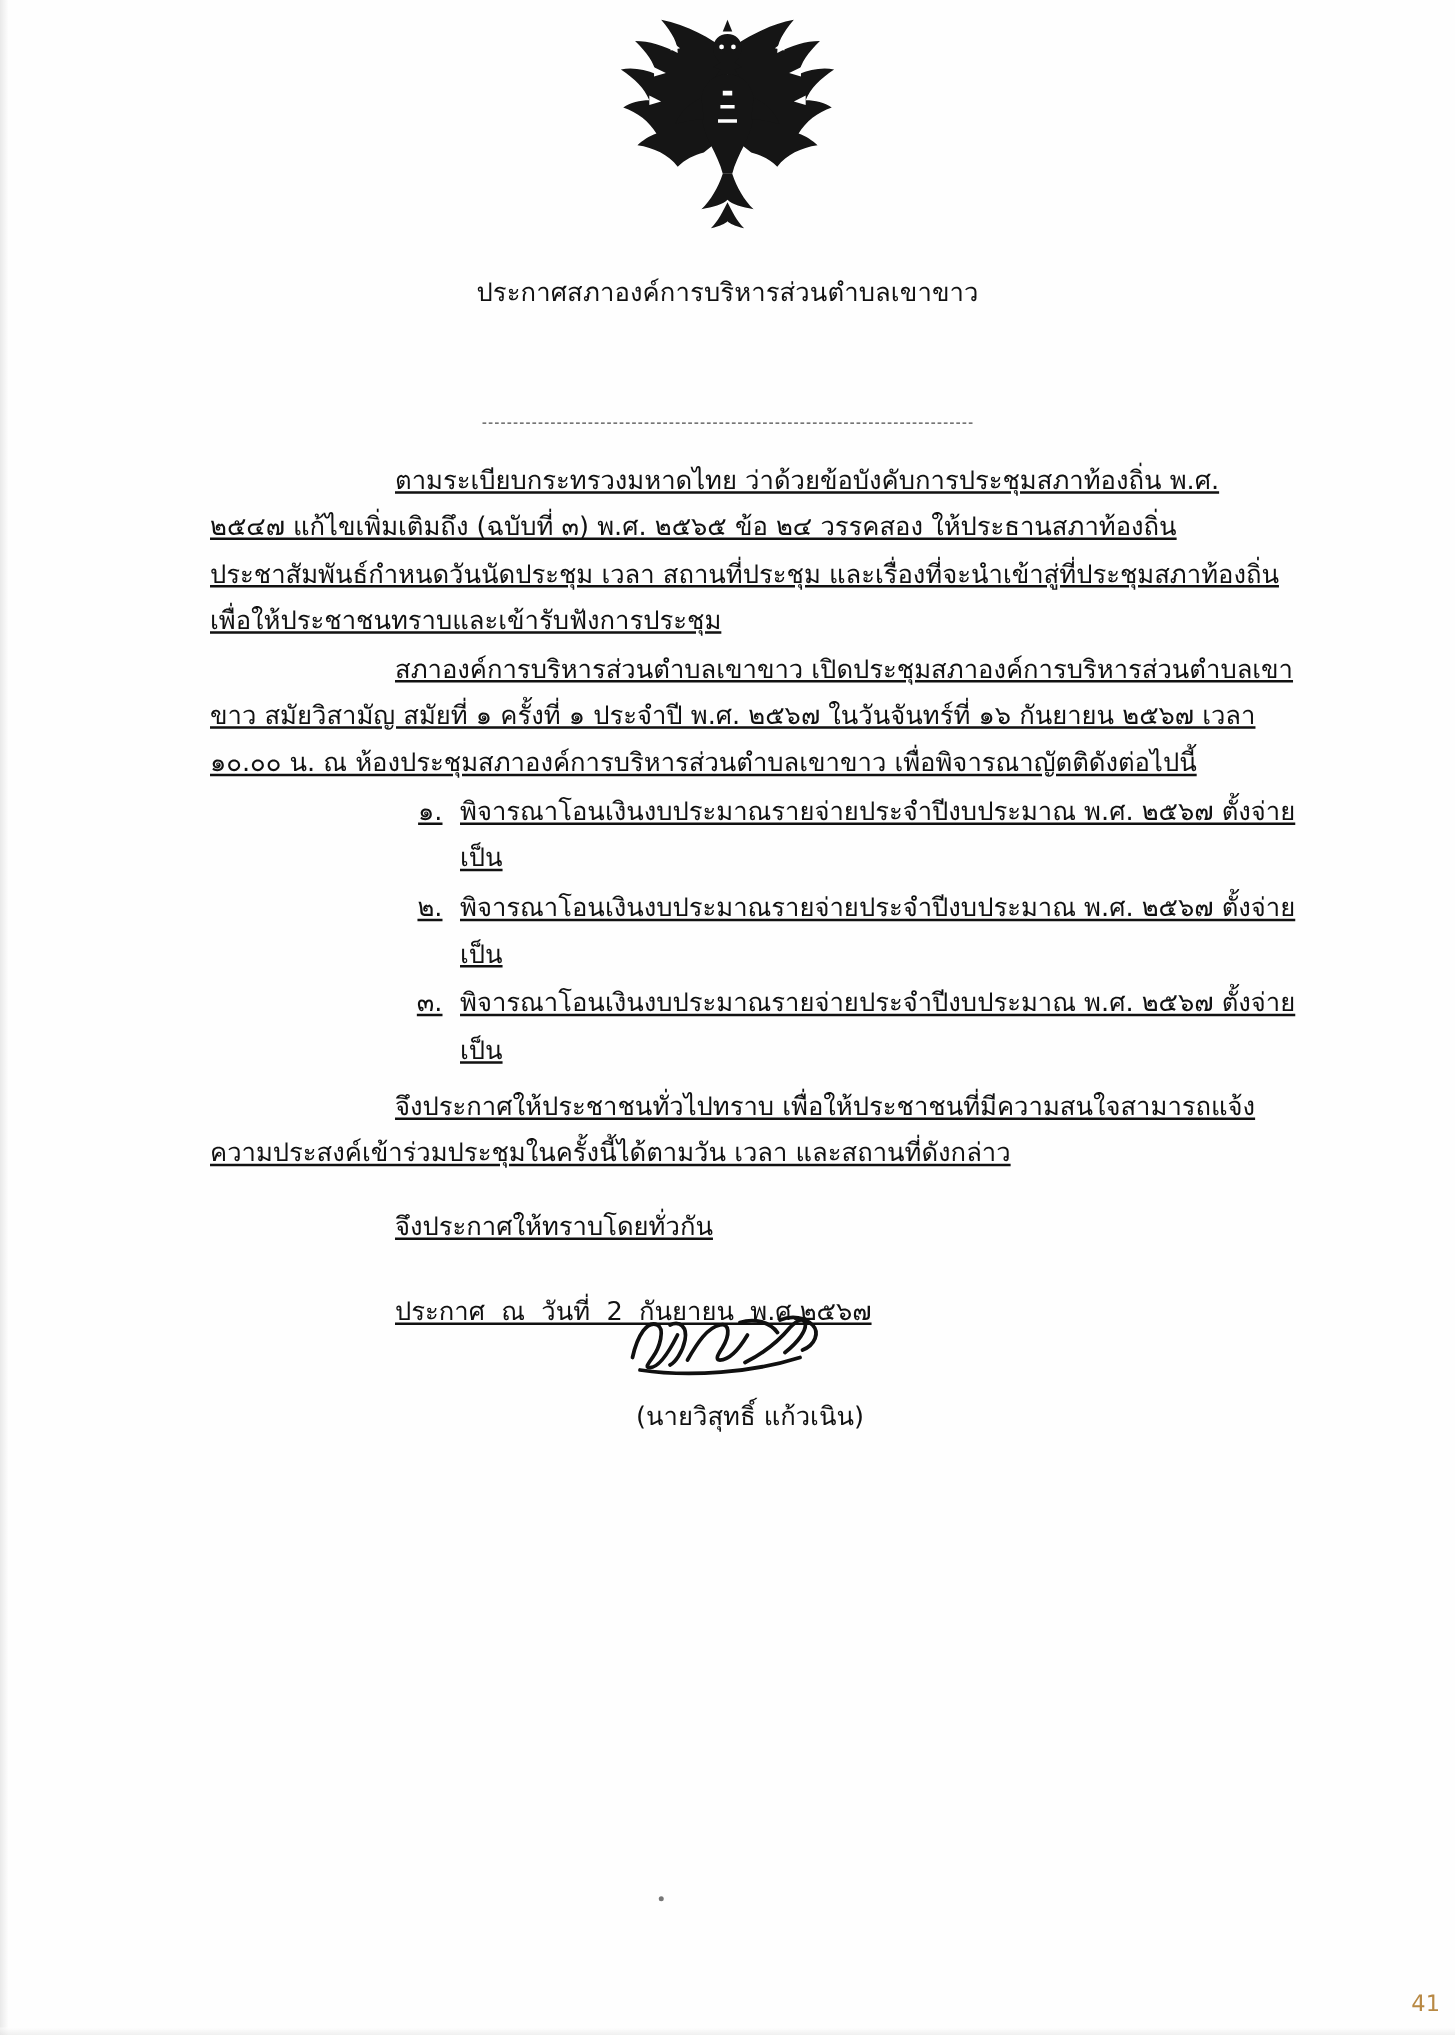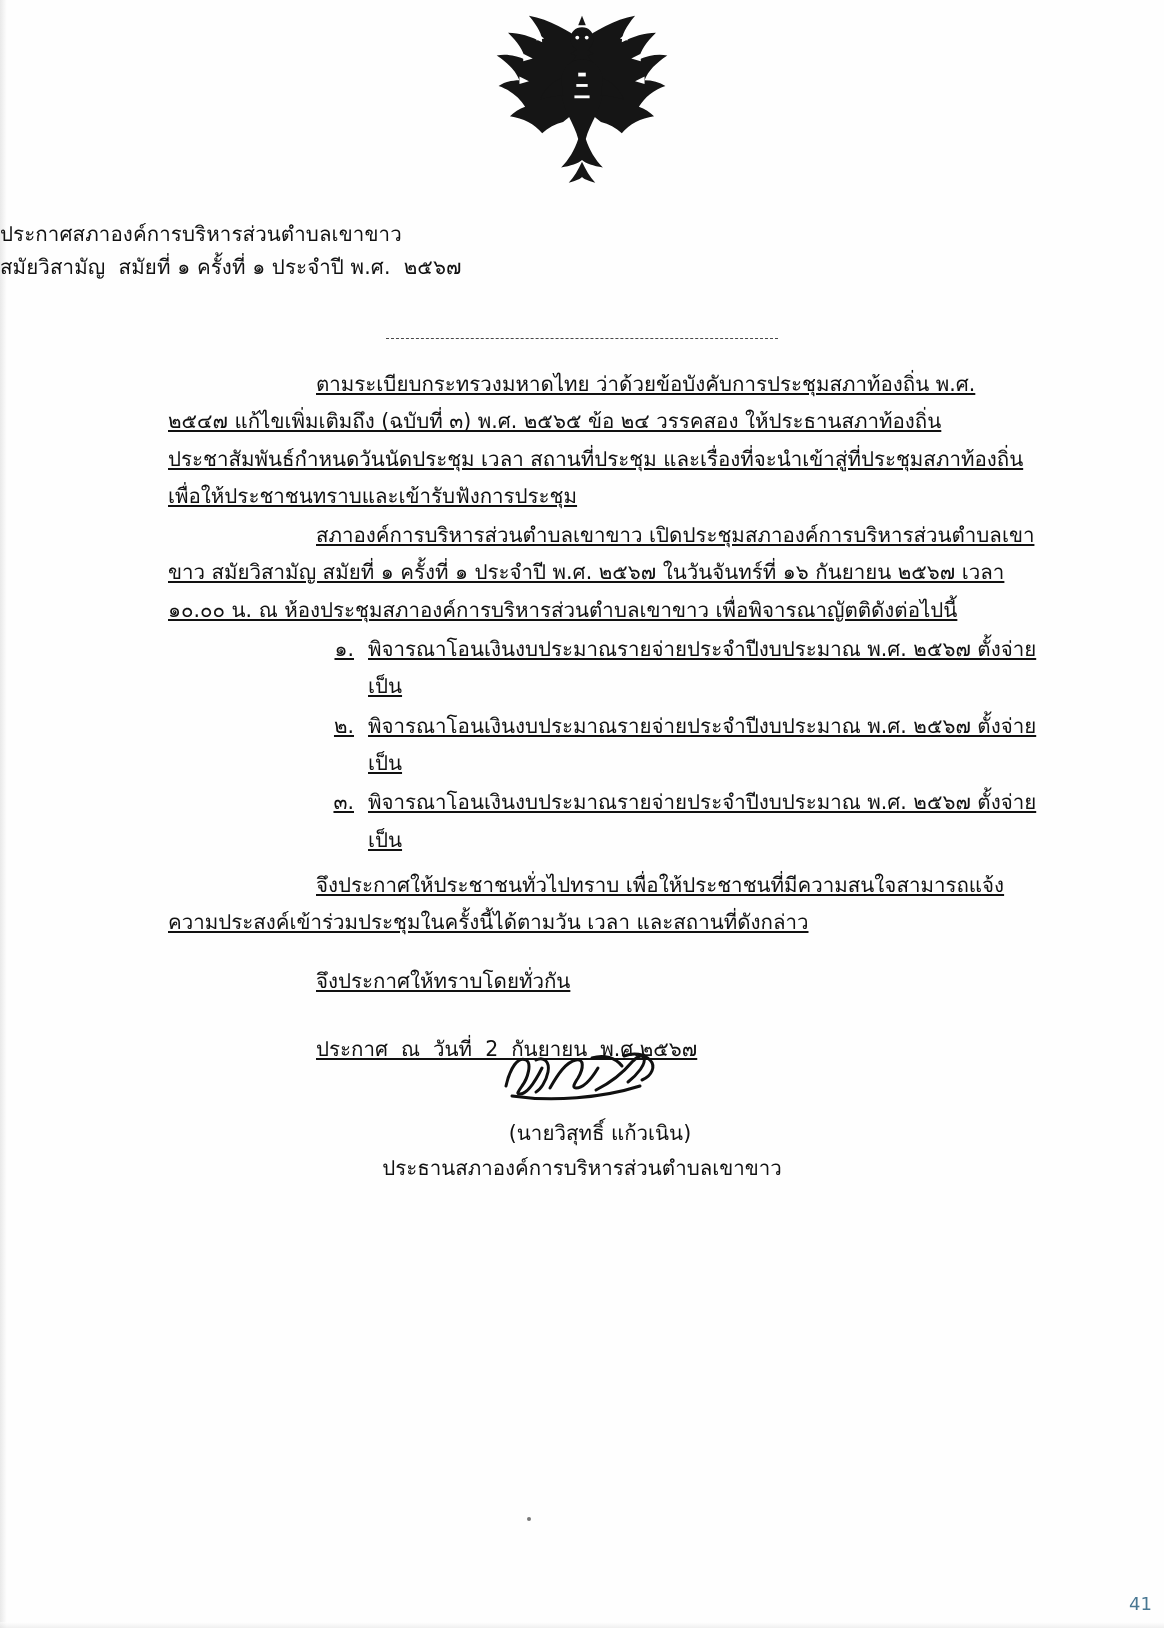--- a/index.html
+++ b/index.html
@@ -56,21 +56,21 @@
     height: 182px;
     display: block;
   }
 
   
   .heading {
     position: absolute;
     top: 218px;
     left: 0;
     width: 100%;
-    text-align: left;
+    text-align: center;
     line-height: 1.62;
     font-size: 20.5px;
     letter-spacing: .1px;
   }
   .heading div { white-space: pre; }
 
   .rule {
     position: absolute;
     top: 338px;
     left: 50%;
@@ -146,21 +146,21 @@
   .sig-title {
     font-size: 20.5px;
     line-height: 1.7;
   }
 
   .page-number {
     position: absolute;
     right: 12px;
     bottom: 14px;
     font-size: 18px;
-    color: #0c4a6e;
+    color: #a16207;
     opacity: .75;
   }
   .speck {
     position: absolute;
     left: 527px;
     top: 1517px;
     width: 4px;
     height: 4px;
     background: #555;
     border-radius: 50%;
@@ -205,21 +205,20 @@
         <path d="M38 44 l10 5 -10 3 Z"></path>
         <path d="M162 44 l-10 5 10 3 Z"></path>
         <path d="M34 68 l10 5 -10 3 Z"></path>
         <path d="M166 68 l-10 5 10 3 Z"></path>
       </g>
     </svg>
   </div>
 
   <div class="heading">
     <div>ประกาศสภาองค์การบริหารส่วนตำบลเขาขาว</div>
-    <div>สมัยวิสามัญ  สมัยที่ ๑ ครั้งที่ ๑ ประจำปี พ.ศ.  ๒๕๖๗</div>
   </div>
 
   <div class="rule"></div>
 
   <div class="body-block">
 
     <p class="para indent">ตามระเบียบกระทรวงมหาดไทย ว่าด้วยข้อบังคับการประชุมสภาท้องถิ่น  พ.ศ.  ๒๕๔๗ แก้ไขเพิ่มเติมถึง (ฉบับที่ ๓)  พ.ศ. ๒๕๖๕ ข้อ ๒๔ วรรคสอง ให้ประธานสภาท้องถิ่นประชาสัมพันธ์กำหนดวันนัดประชุม   เวลา สถานที่ประชุม และเรื่องที่จะนำเข้าสู่ที่ประชุมสภาท้องถิ่นเพื่อให้ประชาชนทราบและเข้ารับฟังการประชุม</p>
 
     <p class="para indent">สภาองค์การบริหารส่วนตำบลเขาขาว เปิดประชุมสภาองค์การบริหารส่วนตำบลเขาขาว สมัยวิสามัญ สมัยที่ ๑ ครั้งที่ ๑ ประจำปี พ.ศ. ๒๕๖๗ ในวันจันทร์ที่ ๑๖ กันยายน ๒๕๖๗ เวลา ๑๐.๐๐  น. ณ ห้องประชุมสภาองค์การบริหารส่วนตำบลเขาขาว เพื่อพิจารณาญัตติดังต่อไปนี้</p>
 
@@ -257,19 +256,18 @@
         <path d="M14 46 C18 28 26 16 34 20 C40 23 36 38 30 46 C26 52 24 54 28 54 C36 54 44 40 50 28"></path>
         <path d="M44 20 C52 16 58 22 56 32 C54 42 48 50 44 52"></path>
         <path d="M58 48 C66 34 74 22 84 20 C92 18 92 28 86 38 C82 44 80 48 84 48 C92 48 100 38 106 28"></path>
         <path d="M100 18 C112 14 124 18 130 26"></path>
         <path d="M104 50 C116 44 130 34 140 22 C146 16 150 14 152 18 C154 24 146 34 136 42"></path>
         <path d="M132 16 C142 12 152 14 158 20 C164 26 160 36 150 40"></path>
         <path d="M20 56 C60 62 110 58 148 46"></path>
       </g>
     </svg>
     <div class="sig-name">(นายวิสุทธิ์  แก้วเนิน)</div>
-    <div class="sig-title">ประธานสภาองค์การบริหารส่วนตำบลเขาขาว</div>
   </div>
 
   <div class="speck"></div>
   <div class="page-number">41</div>
 
 </div>
 
 </body></html>

